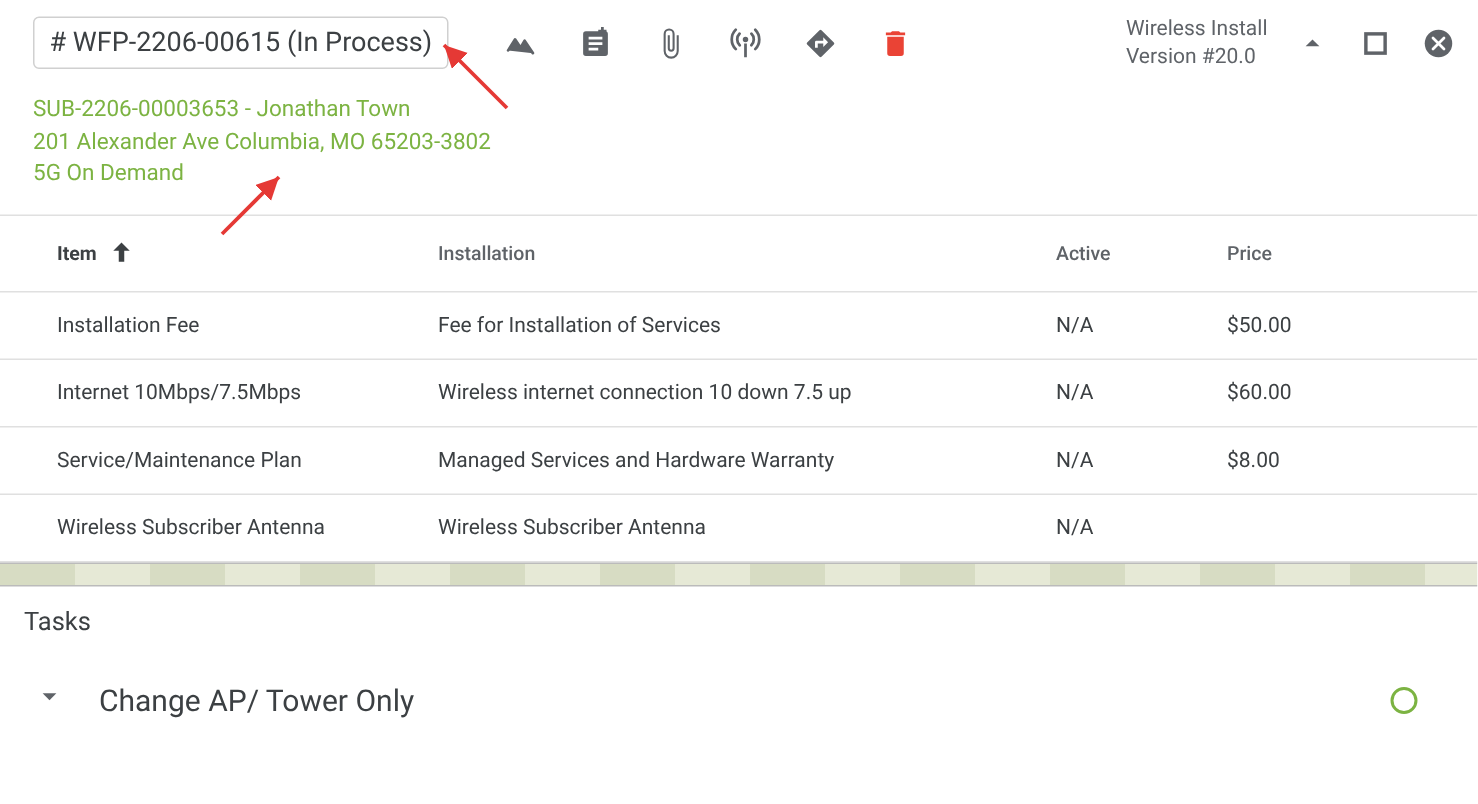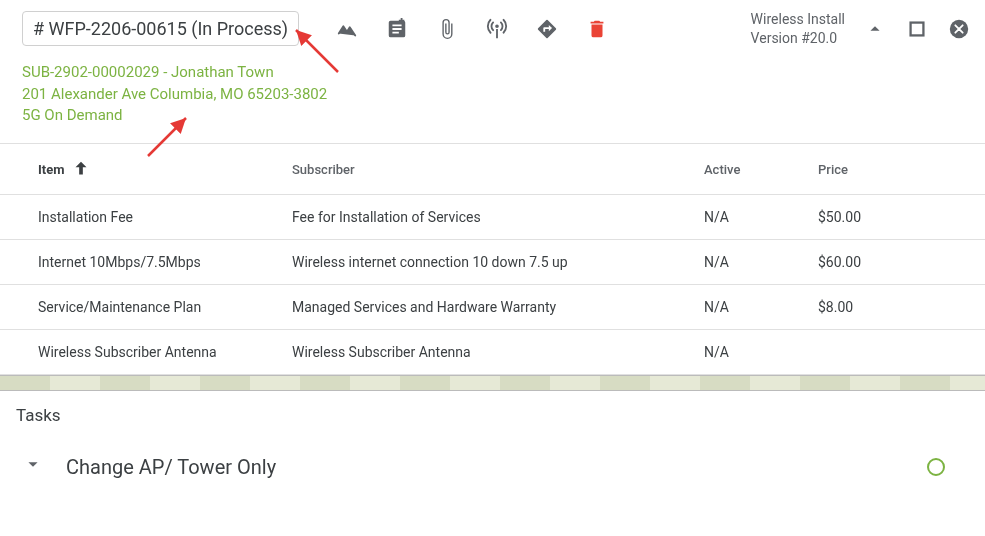--- a/index.html
+++ b/index.html
@@ -89,34 +89,34 @@
     <div class="icon-btn">
       <svg viewBox="0 0 24 24">
           <circle cx="12" cy="12" r="10" fill="currentColor"></circle>
           <path d="M8 8l8 8M16 8l-8 8" stroke="#fff" stroke-width="2" stroke-linecap="round"></path>
         </svg>
     </div>
   </div>
 </div>
 
 <div class="sub-info">
-  <div class="sub-link">SUB-2902-00002029 - Jonathan Town</div>
+  <div class="sub-link">SUB-2206-00003653 - Jonathan Town</div>
   <div class="sub-link">201 Alexander Ave Columbia, MO 65203-3802</div>
   <div class="sub-link">5G On Demand</div>
 </div>
 
 <div class="table-wrap">
   <div class="thead">
     <div class="col-item">
       <span>Item</span>
       <svg width="14" height="14" viewBox="0 0 24 24">
           <path fill="currentColor" d="M12 4l-6 6h4v8h4v-8h4z"></path>
         </svg>
     </div>
-    <div class="col-desc">Subscriber</div>
+    <div class="col-desc">Installation</div>
     <div class="col-active">Active</div>
     <div class="col-price">Price</div>
   </div>
   <div id="rows">
       <div class="trow">
         <div class="col-item">Installation Fee</div>
         <div class="col-desc">Fee for Installation of Services</div>
         <div class="col-active">N/A</div>
         <div class="col-price">$50.00</div>
       </div>

